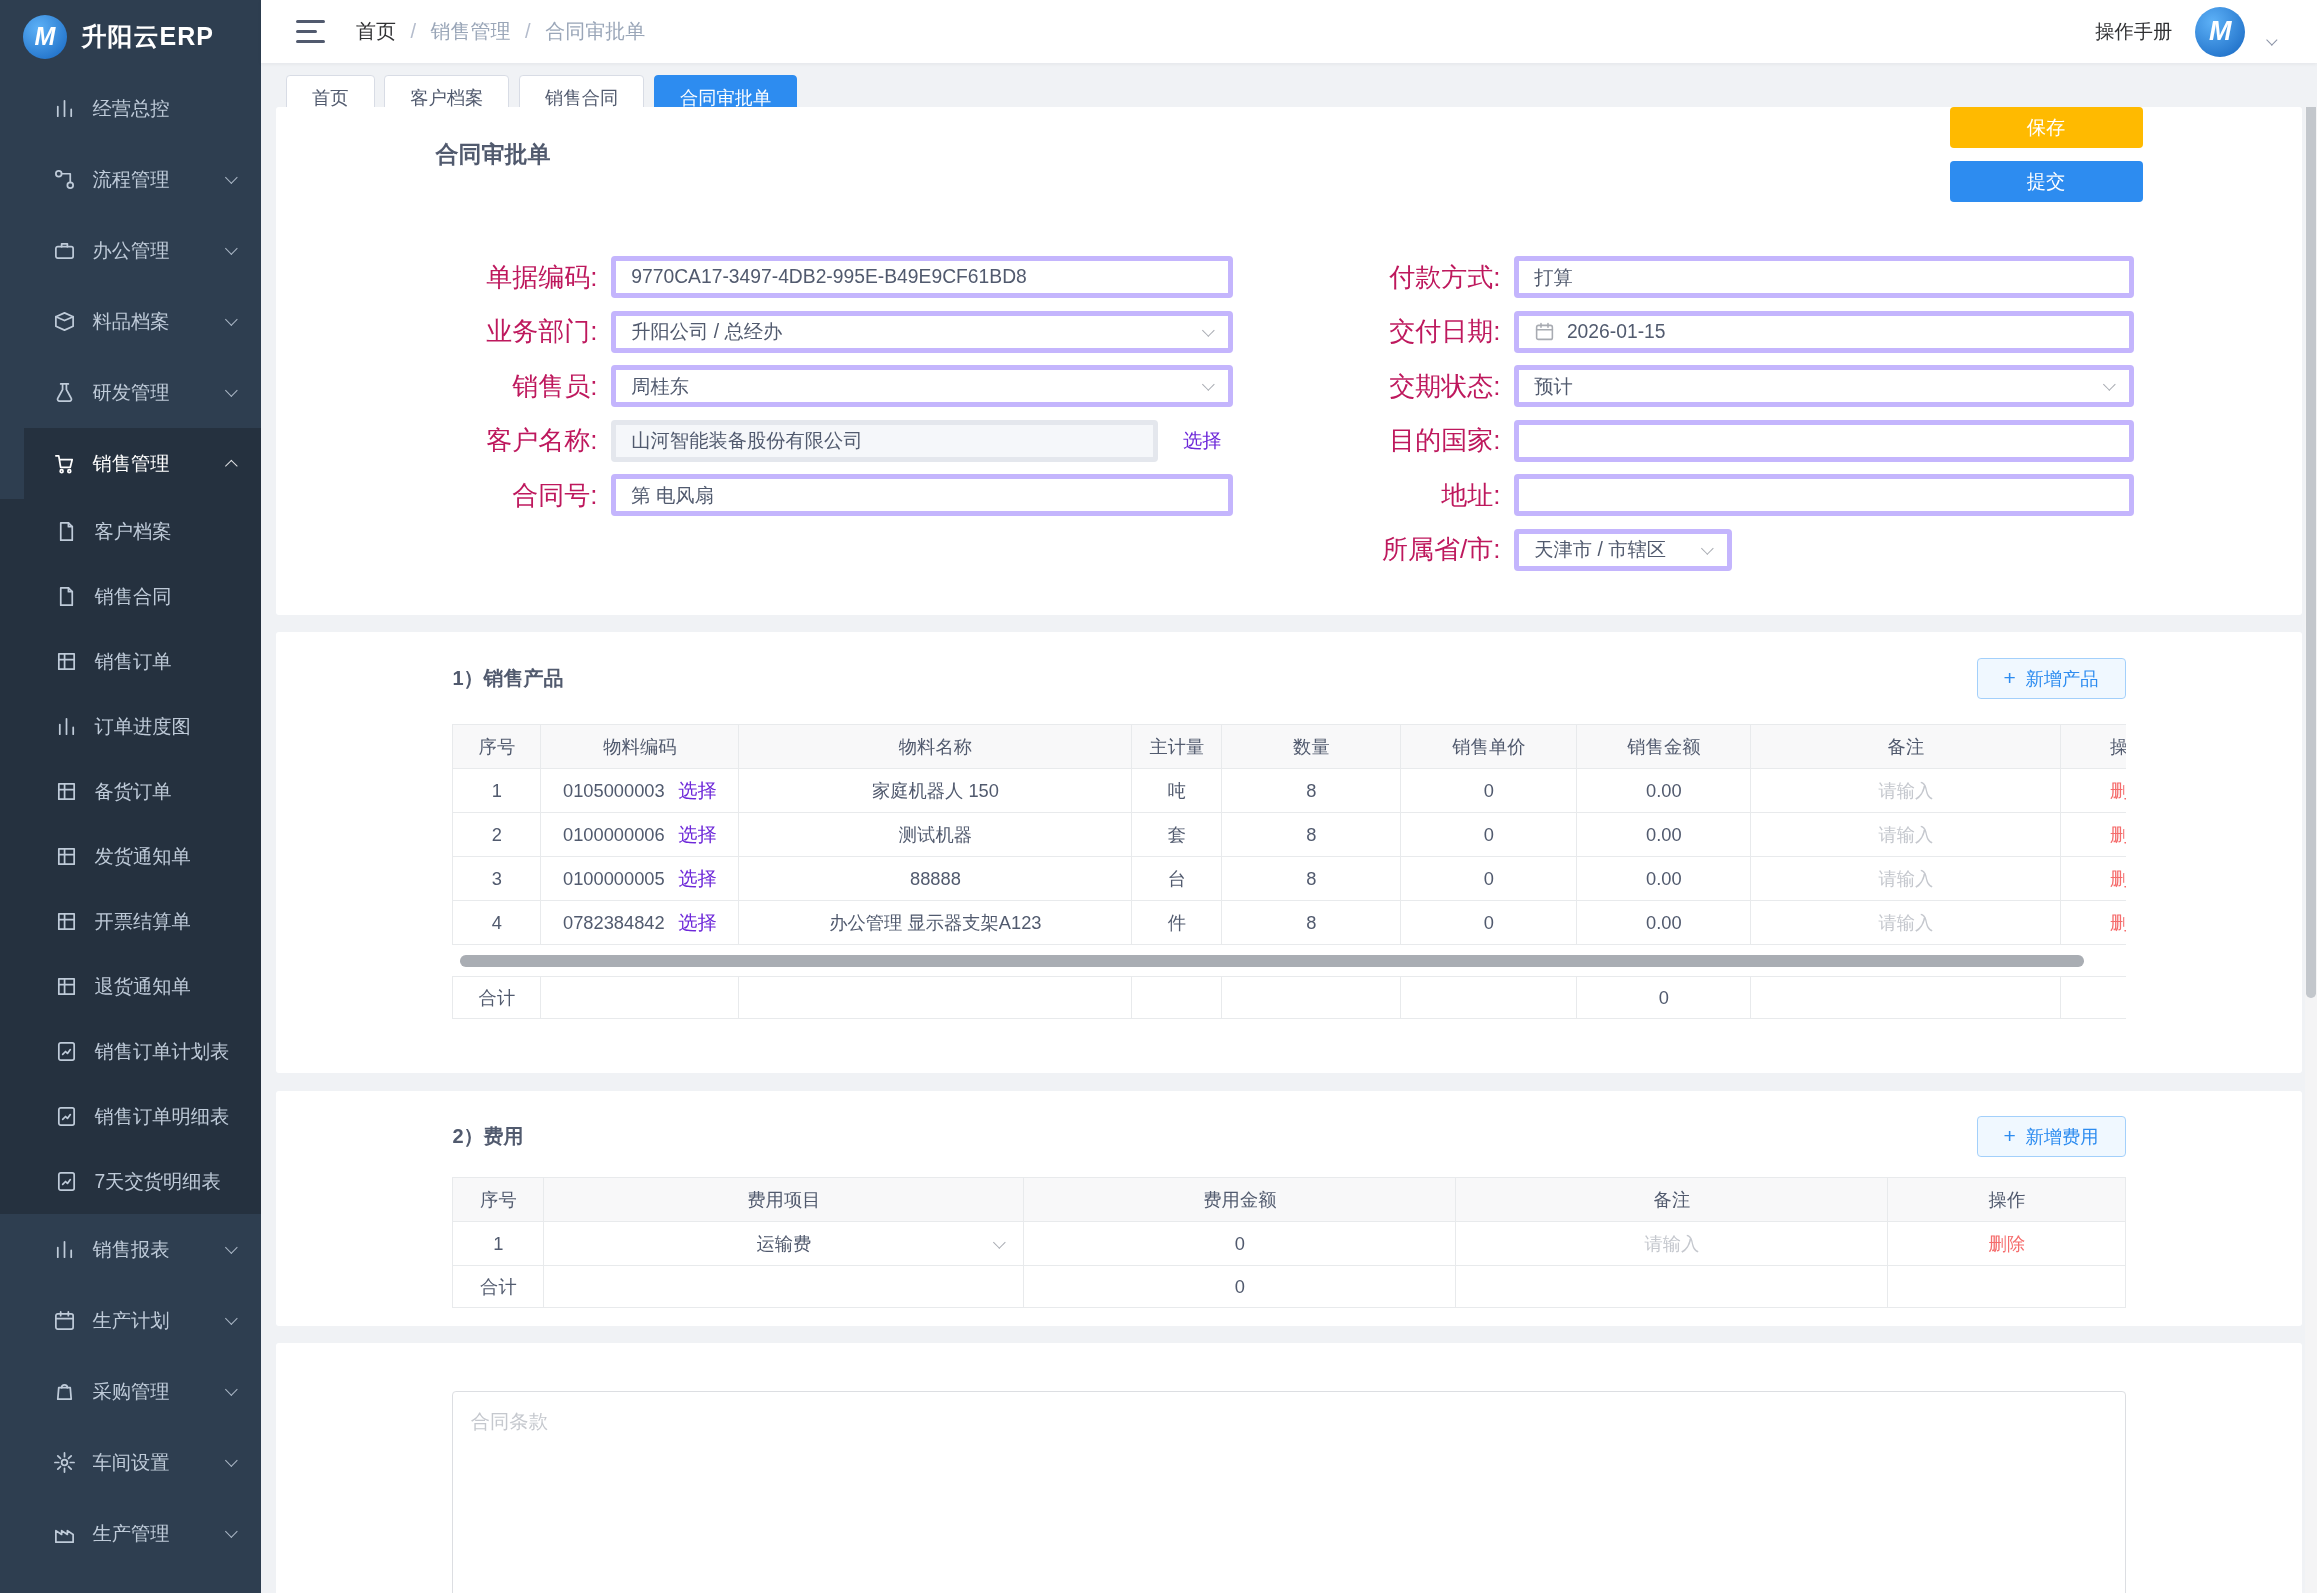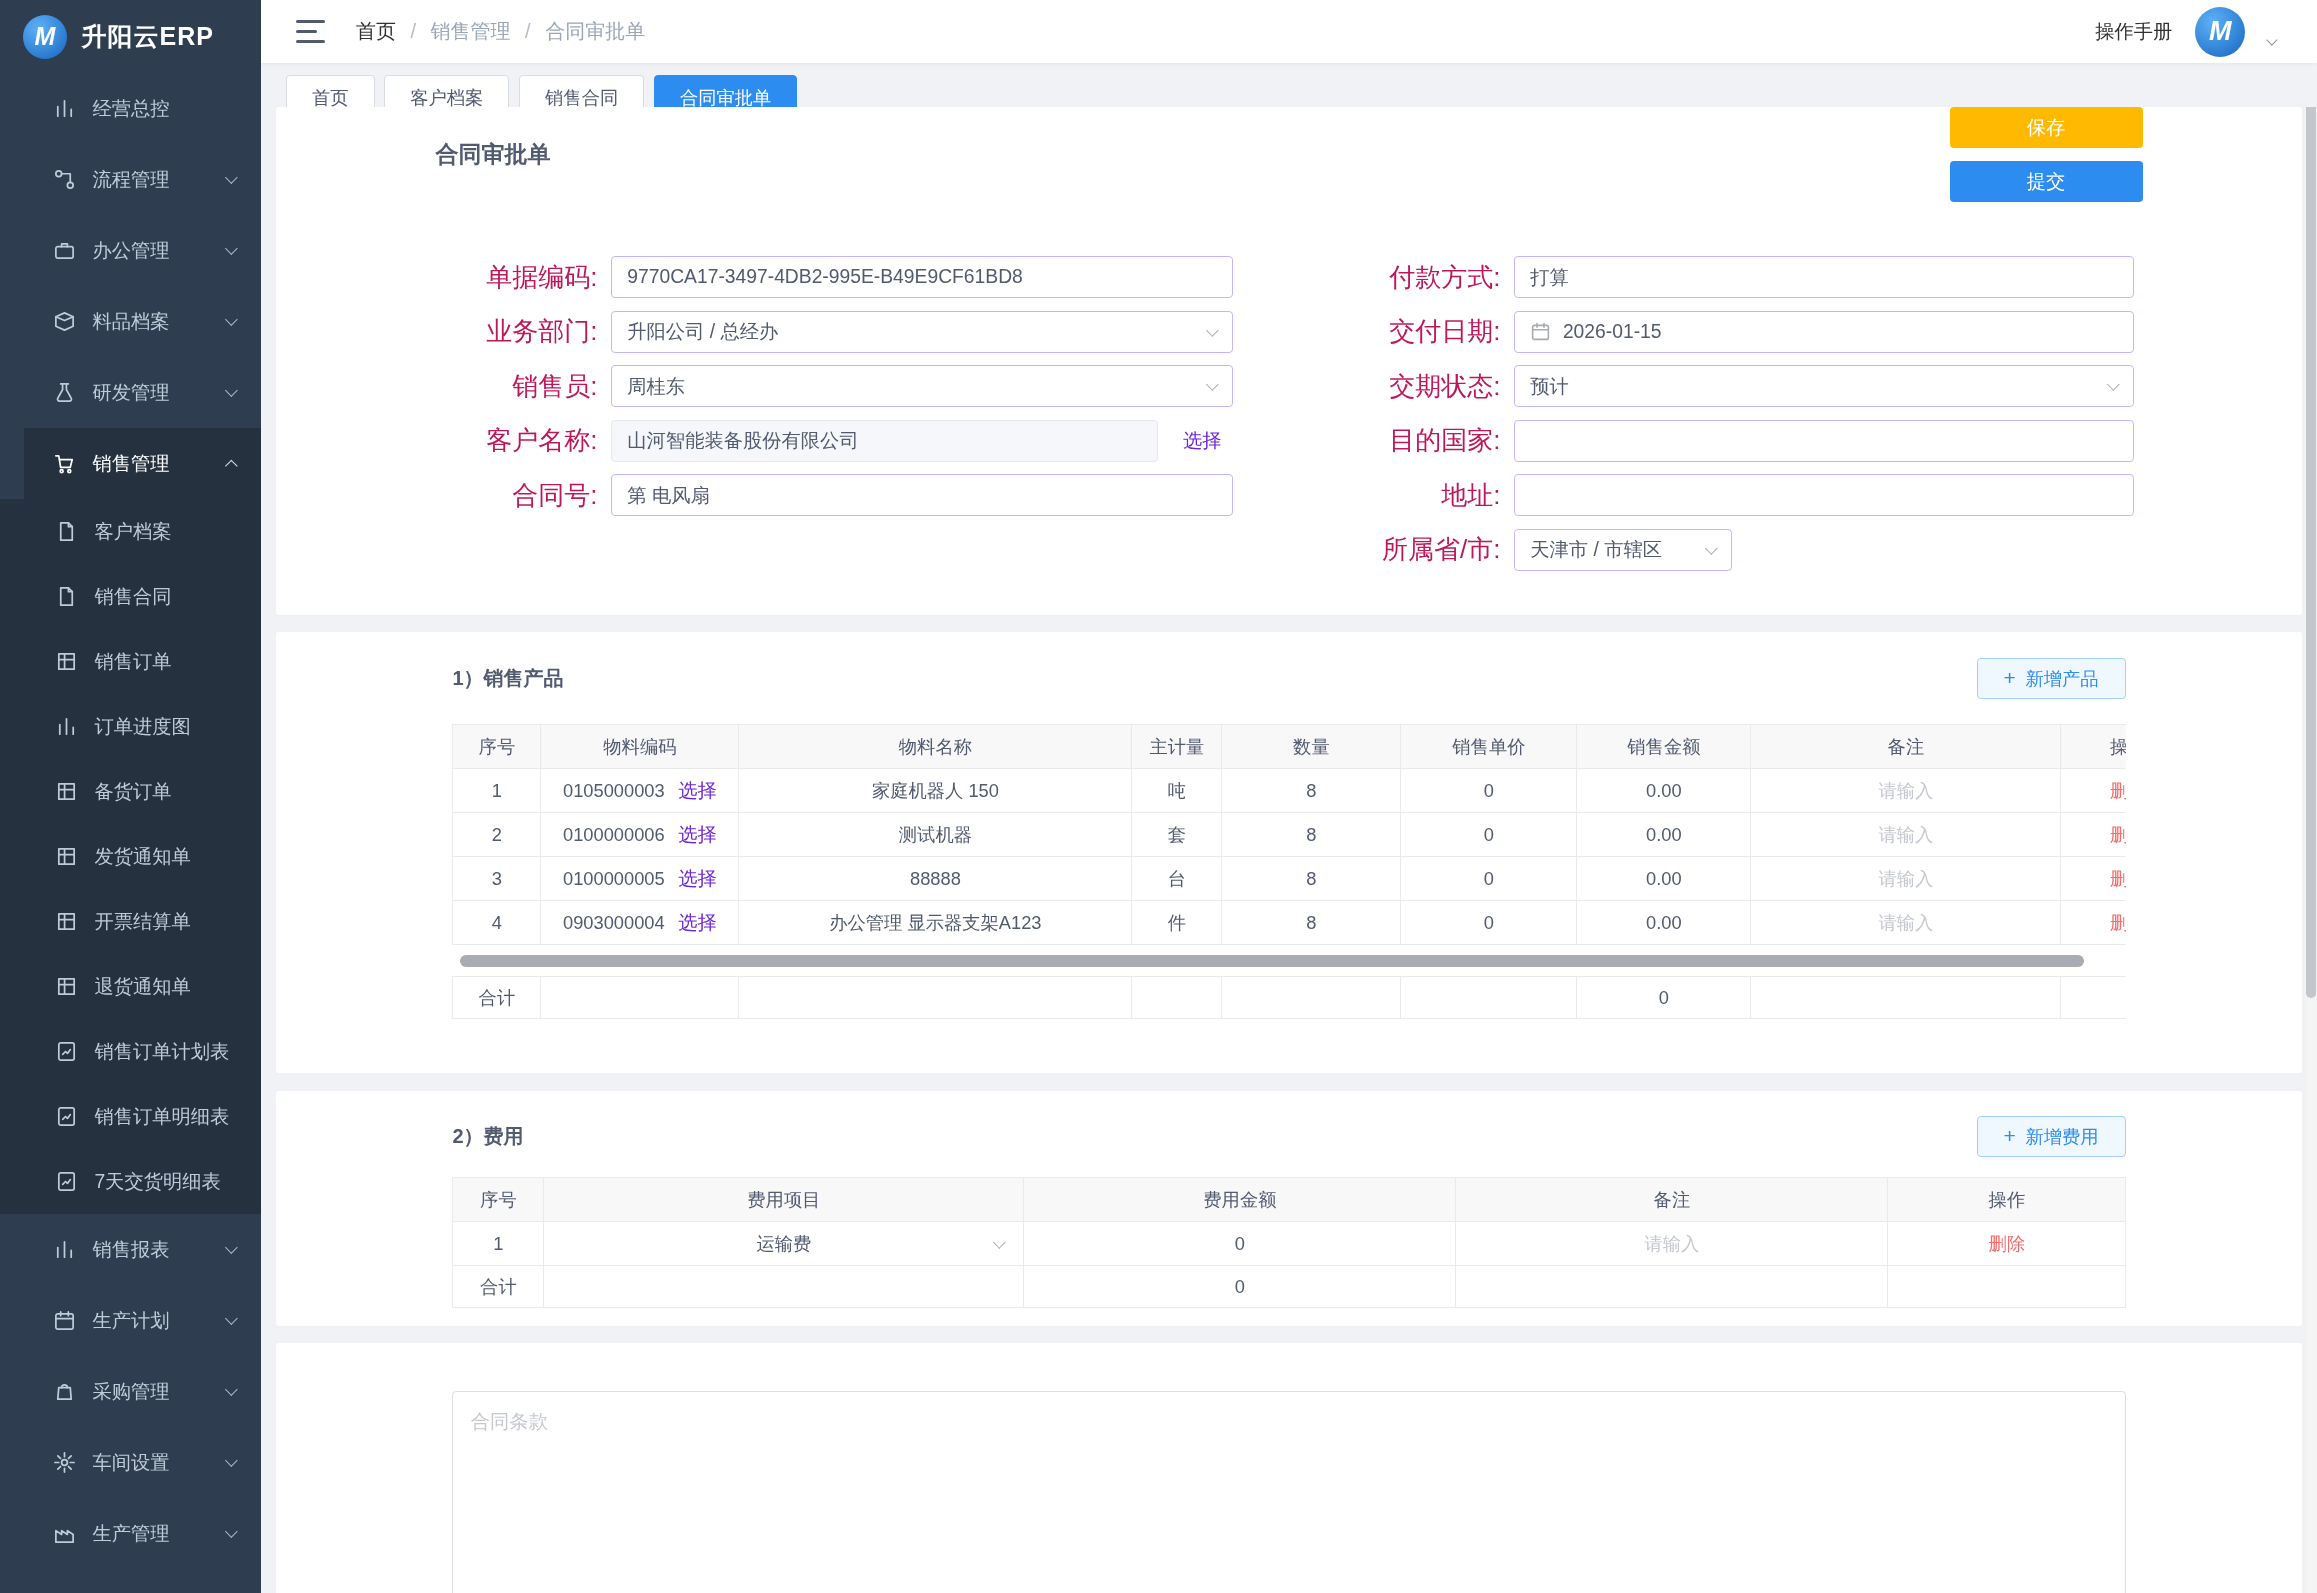--- a/index.html
+++ b/index.html
@@ -55,21 +55,21 @@
   .form-card { padding:27px 159px 44px; }
   .form-head { display:flex; align-items:center; justify-content:space-between; height:41px; margin-bottom:81px; }
   .form-title { font-size:23px; color:#515a6e; }
   .btns { display:flex; gap:13.5px;flex-direction:column; }
   .btn { width:193px; height:41px; border:none; border-radius:3.9px; color:#fff; font-size:19.3px; cursor:pointer; display:flex; align-items:center; justify-content:center; font-family:inherit; }
   .btn-save { background:#ffba00; }
   .btn-submit { background:#2d8cf0; }
   .form-grid { display:grid; grid-template-columns:162px 622px 254px 620px; column-gap:13.5px; row-gap:12.6px; }
   .f-label { height:42px; display:flex; align-items:center; justify-content:flex-end; font-size:26px; color:#be185d; white-space:nowrap; }
   .f-field { height:42px; display:flex; align-items:center; gap:25px; }
-  .input { position:relative; height:42px; border:1px solid #c4b5fd; border-radius:3.9px; background:#fff; display:flex; align-items:center; padding:0 15.4px; font-size:19.3px; color:#515a6e; width:100%; cursor:text; }
+  .input { position:relative; height:42px; border:5px solid #c4b5fd; border-radius:3.9px; background:#fff; display:flex; align-items:center; padding:0 15.4px; font-size:19.3px; color:#515a6e; width:100%; cursor:text; }
   .input.select { cursor:pointer; }
   .input .sel-caret { position:absolute; right:15.4px; top:50%; width:8.7px; height:8.7px; border-right:1.9px solid #a8abb2; border-bottom:1.9px solid #a8abb2; transform:translateY(-70%) rotate(45deg); }
   .input.disabled { background:#f5f7fa; border-color:#e4e7ed; cursor:not-allowed; }
   .cal-icon { width:21px; height:21px; margin-right:11.6px; flex:0 0 21px; }
   .link { color:#6d28d9; font-size:19.3px; cursor:pointer; text-decoration:none; white-space:nowrap; }
 
   
   .section-card { margin-top:17.4px; padding:25px 176px 54px; }
   .section-card.fees { padding-bottom:18px; }
   .section-head { display:flex; align-items:center; justify-content:space-between; height:42px; }
@@ -551,21 +551,21 @@
                 <td>8</td>
                 <td>0</td>
                 <td>0.00</td>
                 <td><span class="placeholder">请输入</span></td>
                 <td><a class="danger">删除</a></td>
               </tr>
               <tr>
                 <td>4</td>
                 <td>
                     <div class="code-cell">
-                      <span>0903000004</span>
+                      <span>0782384842</span>
                       <a class="link">选择</a>
                     </div>
                   </td>
                 <td>办公管理 显示器支架A123</td>
                 <td>件</td>
                 <td>8</td>
                 <td>0</td>
                 <td>0.00</td>
                 <td><span class="placeholder">请输入</span></td>
                 <td><a class="danger">删除</a></td>

